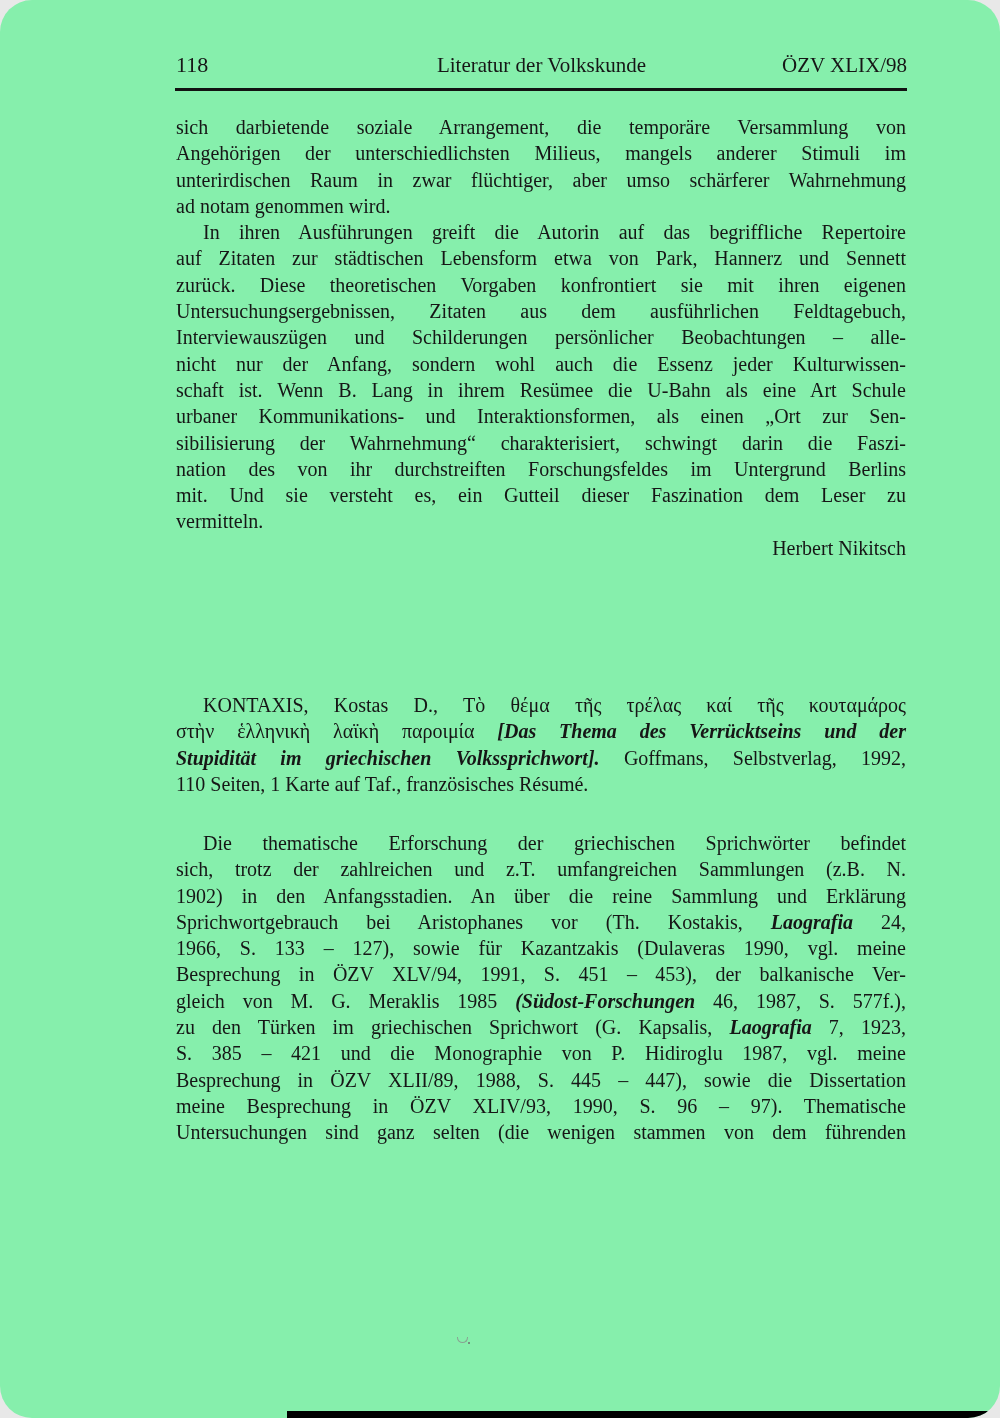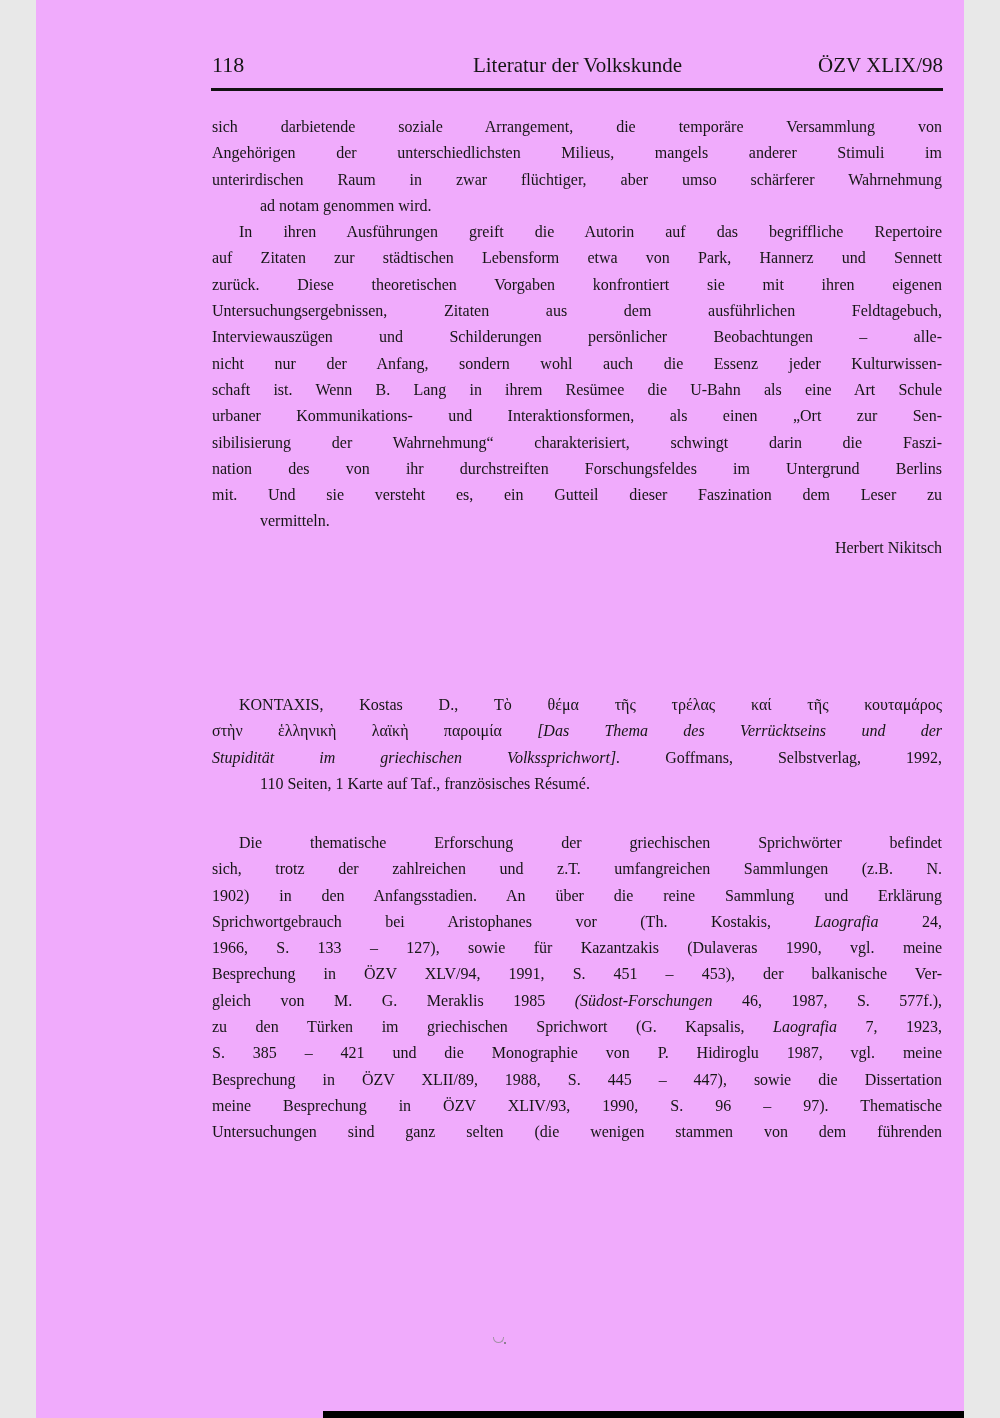--- a/index.html
+++ b/index.html
@@ -1,40 +1,40 @@
 <!DOCTYPE html>
 <html><head>
 <meta charset="utf-8">
 <style>
   html,body{margin:0;padding:0;background:#e8e8e8;}
   .page{
-    position:relative;width:928px;height:1418px;background:#f0abfc;
+    position:relative;width:1000px;height:1418px;background:#86efac;
     font-family:"Liberation Serif","DejaVu Serif",serif;color:#161616;
-    overflow:hidden;margin:0 auto;
+    overflow:hidden;margin:0 auto;border-radius:32px;
   }
   .hdr{
     position:absolute;top:52px;left:176px;width:731px;
     display:flex;align-items:baseline;font-size:21px;
   }
   .hdr .pgnum{width:160px;text-align:left;font-size:22px;}
   .hdr .ctr{flex:1;text-align:center;}
   .hdr .iss{width:160px;text-align:right;}
   .rule{position:absolute;top:88px;left:175px;width:732px;height:3px;background:#121212;}
-  .col{position:absolute;left:176px;width:730px;font-size:16px;}
+  .col{position:absolute;left:176px;width:730px;font-size:20px;}
   #review1{top:114px;}
   #entry{top:692px;}
   #review2{top:830px;}
   .ln{
     height:26.3px;line-height:26.3px;
     text-align:justify;text-align-last:justify;
     white-space:normal;overflow:visible;
   }
-  .ln.end{text-align-last:left;margin-left:48px;}
+  .ln.end{text-align-last:left;}
   .ln.ind{text-indent:27px;}
-  .ln i{font-style:italic;}
+  .ln i{font-style:italic;font-weight:bold;}
   .sig{height:26.3px;line-height:26.3px;text-align:right;}
   .smudge{
     position:absolute;left:457px;top:1337px;width:9px;height:5px;
     border:1px solid #8a8a8a;border-top:none;
     border-radius:0 0 7px 7px;opacity:.75;
   }
   .smudge:after{
     content:"";position:absolute;right:-3px;bottom:-2px;
     width:2px;height:2px;background:#6f6f6f;
   }

